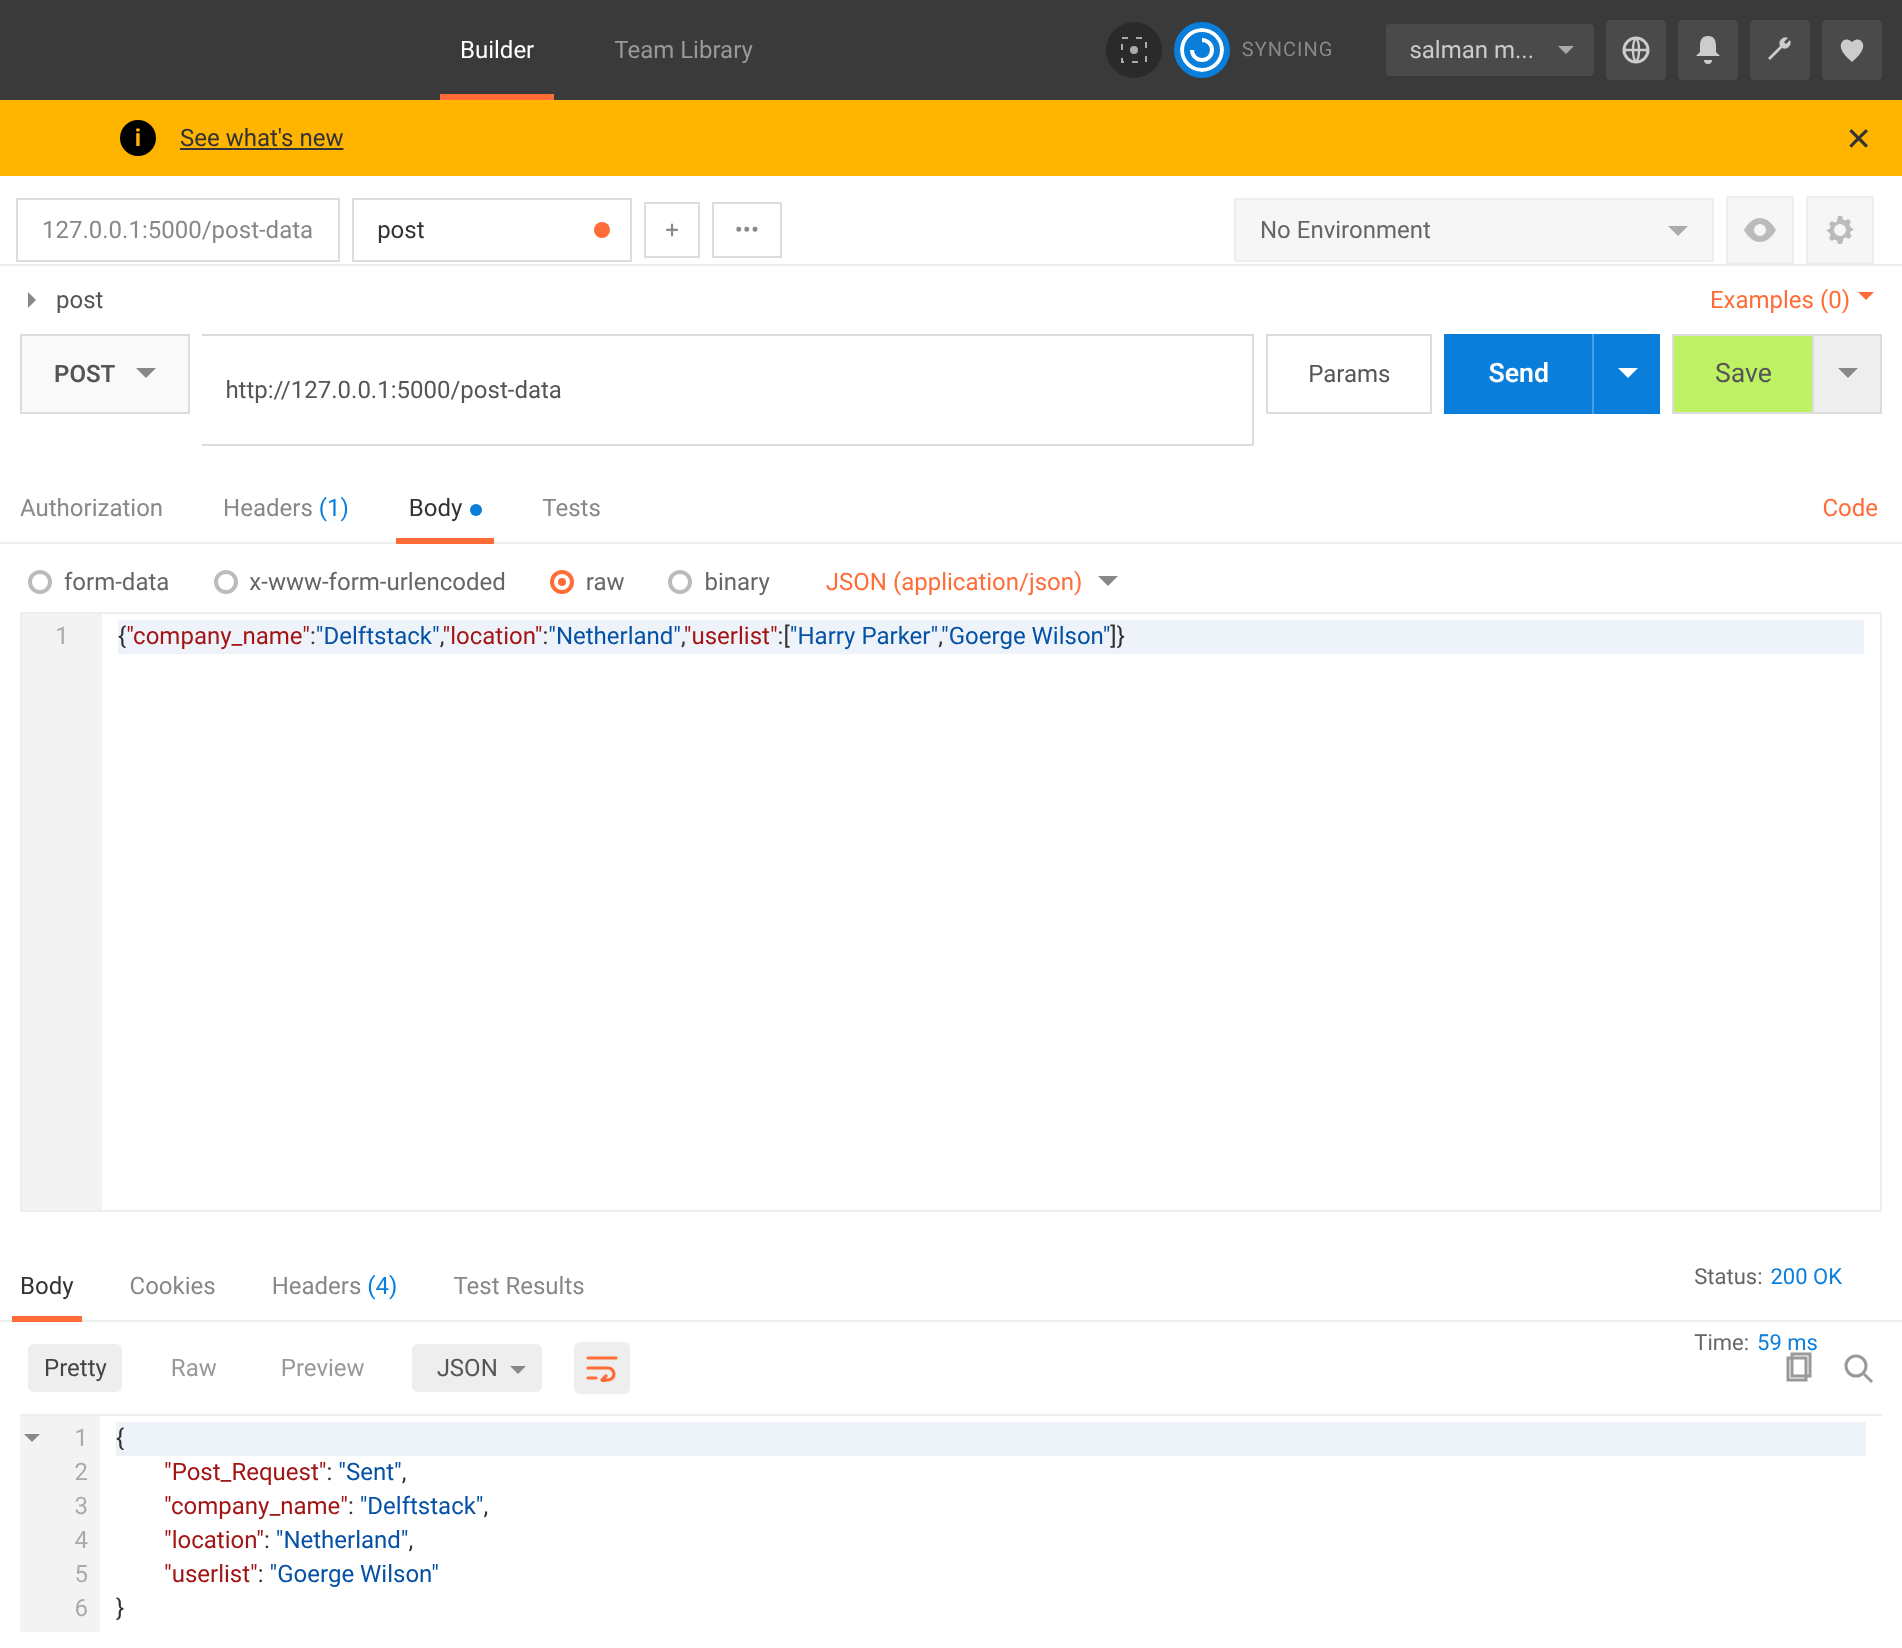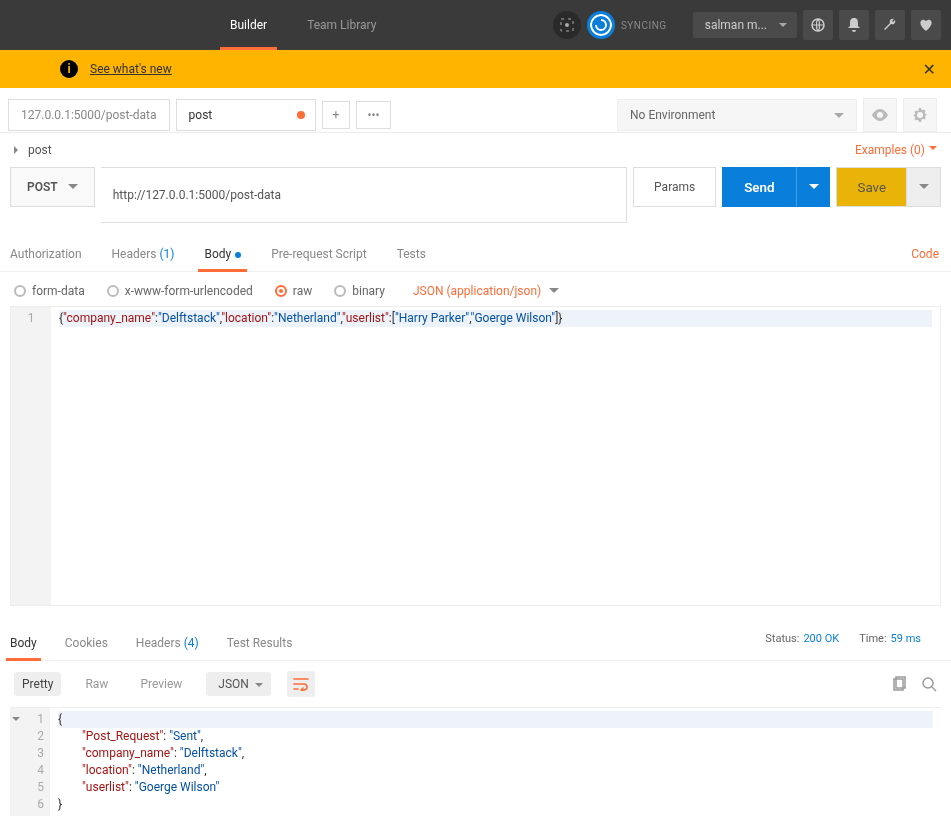--- a/index.html
+++ b/index.html
@@ -44,21 +44,21 @@
     .url-row { display: flex; align-items: stretch; padding: 0 10px 14px; gap: 6px; }
     .method-select { border: 1px solid #ddd; padding: 0 16px; color: #555; font-weight: 600; display: flex; align-items: center; gap: 10px; background: #f9f9f9; cursor: pointer; height: 40px; }
     .method-caret { border: 5px solid transparent; border-top-color: #888; margin-top: 3px; }
     .url-input { flex: 1; border: 1px solid #ddd; border-left: none; padding: 0 12px; color: #555; display:flex; align-items:center; height: 56px; background:#fff;}
     .params-btn { border: 1px solid #ddd; padding: 0 20px; color: #555; background: #fff; cursor: pointer; display:flex; align-items:center; height: 40px;}
     .send-group { display: flex; height: 40px; }
     .send-btn { background: #0a7edb; color: #ffffff; border: none; padding: 0 22px; font-weight: 600; cursor: pointer; }
     .send-caret-btn { background: #0a7edb; border-left: 1px solid rgba(255,255,255,.25); width: 34px; display: flex; align-items: center; justify-content: center; cursor: pointer; }
     .send-caret { border: 5px solid transparent; border-top-color: #fff; margin-top: 3px; }
     .save-group { display: flex; height: 40px; }
-    .save-btn { background: #eab308; color: #555; border: 1px solid #ddd; padding: 0 20px; cursor: pointer; }
+    .save-btn { background: #bef264; color: #555; border: 1px solid #ddd; padding: 0 20px; cursor: pointer; }
     .save-caret-btn { background: #eee; border: 1px solid #ddd; border-left: none; width: 34px; display: flex; align-items: center; justify-content: center; cursor: pointer; }
     .save-caret { border: 5px solid transparent; border-top-color: #888; margin-top: 3px; }
 
     .sub-tabs { display: flex; align-items: center; padding: 0 10px; gap: 30px; border-bottom: 1px solid #eee; position: relative; }
     .sub-tab { padding: 10px 0; color: #888; cursor: pointer; position: relative; }
     .sub-tab.active { color: #333; }
     .sub-tab.active::after { content: ""; position: absolute; bottom: -1px; left: -6px; right: -6px; height: 3px; background: #ff6c37; }
     .badge { color: #0a7edb; }
     .dot-small { display: inline-block; width: 6px; height: 6px; border-radius: 50%; background: #0a7edb; margin-left: 4px; vertical-align: middle; }
     .code-link { position: absolute; right: 12px; color: #ff6c37; cursor: pointer; padding: 10px 0; }
@@ -77,21 +77,21 @@
     .code-area { flex: 1; padding: 3px 8px; background: #fff; line-height: 17px; white-space: pre; overflow: hidden; }
     .code-area .line1 { background: #eef3fa; display:block; background-clip: padding-box;}
     .p { color: #333; }
     .k { color: #a31515; }
     .s { color: #0451a5; }
 
     .resp-tabs { display: flex; align-items: center; padding: 14px 10px 0; gap: 28px; border-bottom: 1px solid #eee; position: relative; margin-top: 16px; }
     .resp-tab { padding-bottom: 10px; color: #888; cursor: pointer; position: relative; }
     .resp-tab.active { color: #333; }
     .resp-tab.active::after { content: ""; position: absolute; bottom: -1px; left: -4px; right: -4px; height: 3px; background: #ff6c37; }
-    .resp-meta { position: absolute; right: 30px; top: 10px; display: flex; gap: 20px; color: #666; font-size: 11px; }
+    .resp-meta { position: absolute; right: 30px; top: 10px; display: flex; gap: 20px; color: #666; font-size: 11px; flex-direction: column; }
     .meta-val { color: #0a7edb; margin-left: 4px; }
 
     .resp-toolbar { display: flex; align-items: center; justify-content: space-between; padding: 10px 14px; }
     .resp-tb-left { display: flex; align-items: center; gap: 16px; }
     .fmt-tab { color: #999; cursor: pointer; padding: 5px 8px; }
     .fmt-tab.active { color: #444; background: #eee; border-radius: 3px; }
     .lang-sel { background: #eee; padding: 5px 22px 5px 12px; color: #555; position: relative; cursor: pointer; border-radius: 3px; }
     .lang-sel::after { content: ""; position: absolute; right: 8px; top: 50%; margin-top: -1px; border: 4px solid transparent; border-top-color: #888; }
     .wrap-btn { background: #eee; width: 28px; height: 26px; display: flex; align-items: center; justify-content: center; color: #ff6c37; border-radius: 3px; cursor: pointer; }
     .resp-tb-right { display: flex; gap: 14px; color: #888; }
@@ -214,21 +214,20 @@
     <div class="save-caret-btn">
         <span class="save-caret"></span>
       </div>
   </div>
 </div>
 
 <div class="sub-tabs">
   <div class="sub-tab">Authorization</div>
   <div class="sub-tab"><span>Headers</span> <span class="badge">(1)</span></div>
   <div class="sub-tab active"><span>Body</span><span class="dot-small"></span></div>
-  <div class="sub-tab">Pre-request Script</div>
   <div class="sub-tab">Tests</div>
   <div class="code-link">Code</div>
 </div>
 
 <div class="body-opts">
   <div class="radio-opt">
       <span class="radio"></span>
       <span>form-data</span>
     </div>
   <div class="radio-opt">

